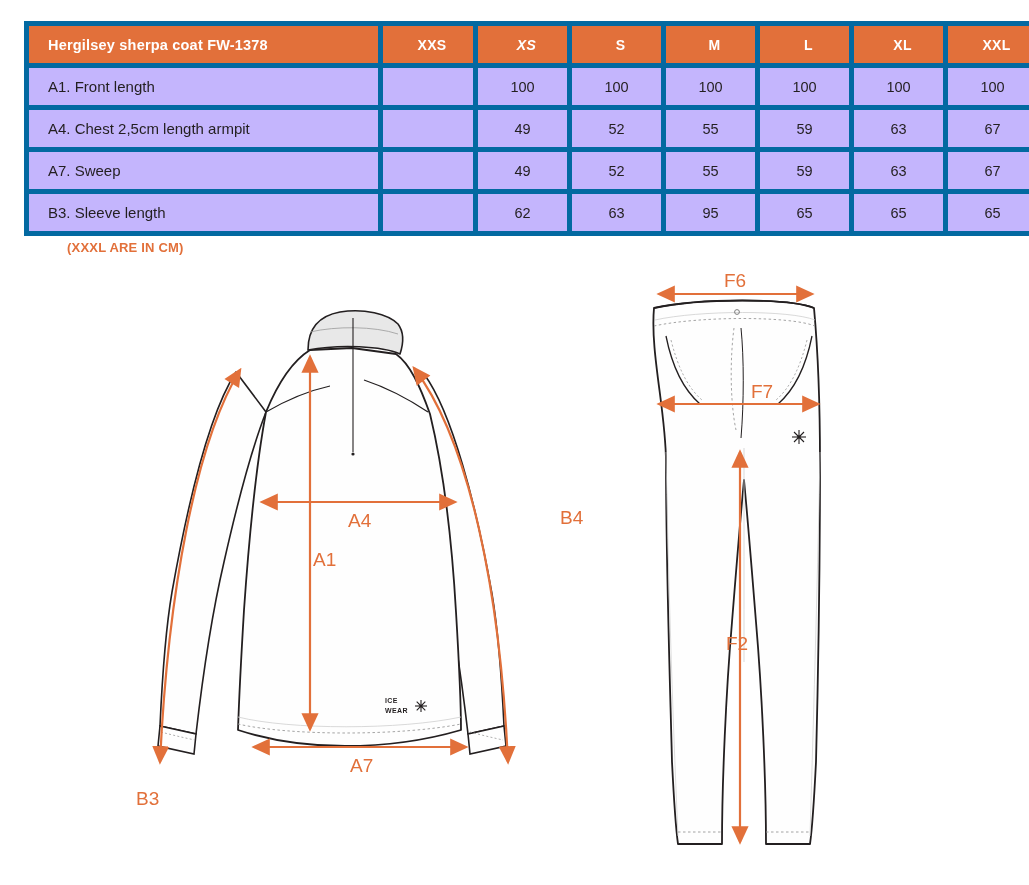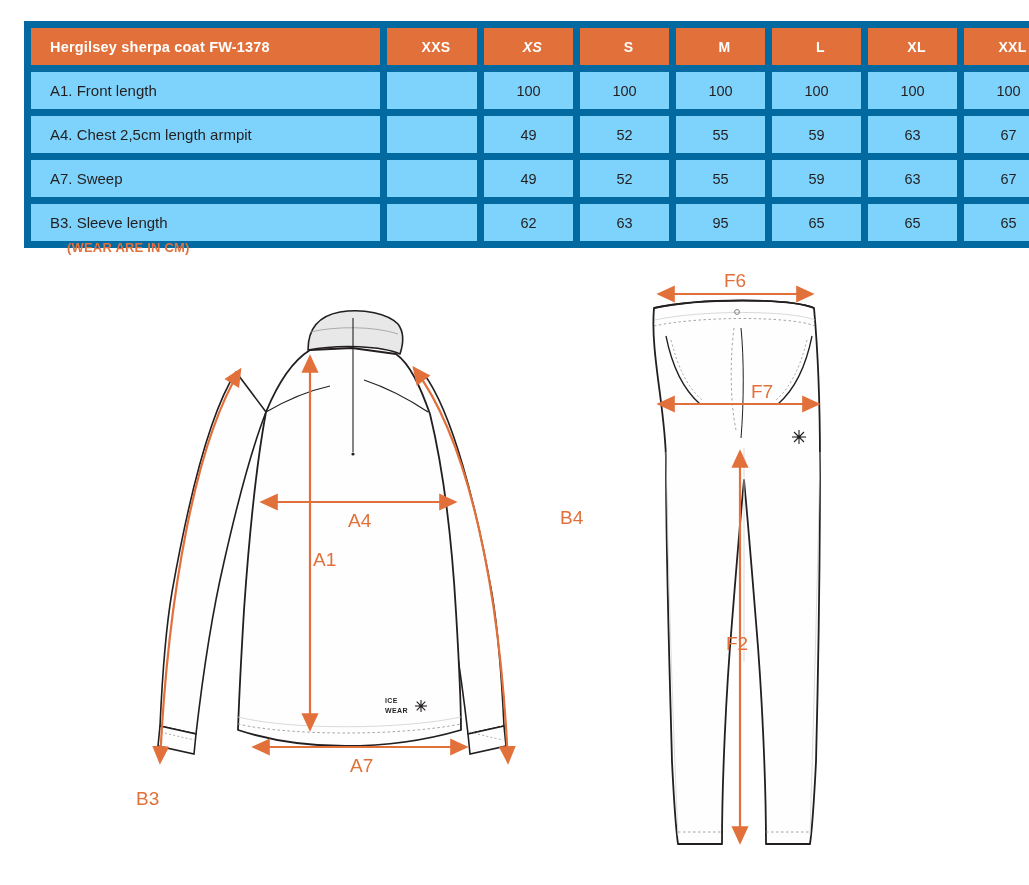--- a/index.html
+++ b/index.html
@@ -24,21 +24,21 @@
   
   .size-table {
     position: absolute;
     left: 24px;
     top: 21px;
     width: 982px;
     border-collapse: collapse;
     table-layout: fixed;
   }
   .size-table th, .size-table td {
-    border: 7px solid #0369a1;
+    border: 5px solid #0369a1;
     height: 37px;
     padding: 0;
     font-size: 14.5px;
     font-weight: normal;
     text-align: center;
     vertical-align: middle;
     margin-top: 10px;
   }
   .size-table thead th {
     background: #e2703a;
@@ -48,21 +48,21 @@
     letter-spacing: 0.3px;
     padding-left: 8px;
   }
   .size-table thead th.name-head {
     text-align: left;
     padding-left: 19px;
     font-size: 14.5px;
     letter-spacing: 0.2px;
   }
   .size-table tbody td {
-    background: #7dd3fc;
+    background: #c4b5fd;
     color: #231f20;
   }
   .size-table tbody td.row-name {
     text-align: left;
     padding-left: 19px;
     font-size: 15px;
   }
   .units-note {
     position: absolute;
     left: 67px;
@@ -158,21 +158,21 @@
         <td>63</td>
         <td>95</td>
         <td>65</td>
         <td>65</td>
         <td>65</td>
         <td></td>
       </tr>
     </tbody>
   </table>
 
-  <div class="units-note">(WEAR ARE IN CM)</div>
+  <div class="units-note">(XXXL ARE IN CM)</div>
 
   <div class="drawings">
     <svg width="1029" height="620" viewBox="0 0 1029 620" xmlns="http://www.w3.org/2000/svg">
       <defs>
         <marker id="arrowOrange" markerWidth="9" markerHeight="9" refX="7.2" refY="4.5" orient="auto">
           <path d="M0,0.6 L8.4,4.5 L0,8.4 z" fill="#e2703a"></path>
         </marker>
         <marker id="arrowOrangeStart" markerWidth="9" markerHeight="9" refX="1.2" refY="4.5" orient="auto">
           <path d="M8.4,0.6 L0,4.5 L8.4,8.4 z" fill="#e2703a"></path>
         </marker>

